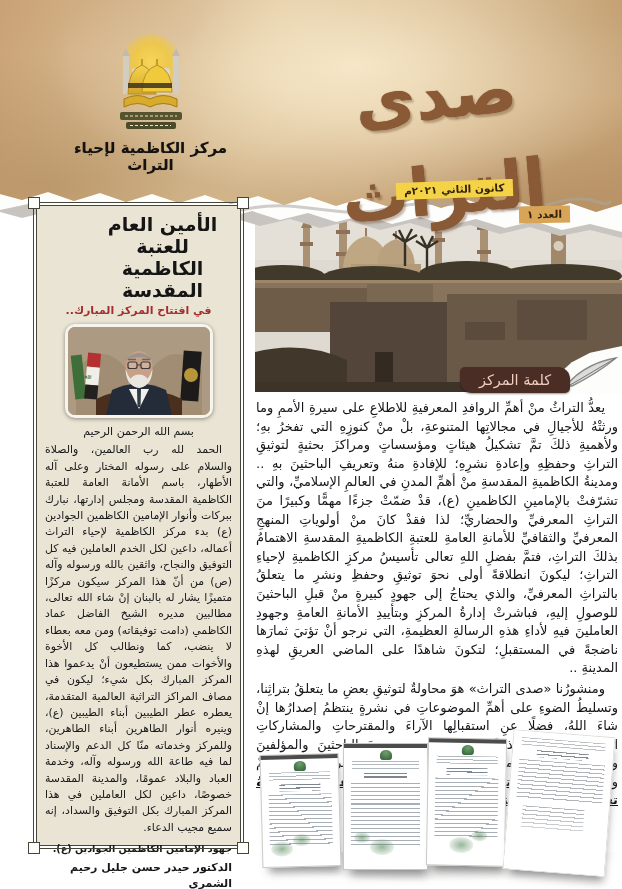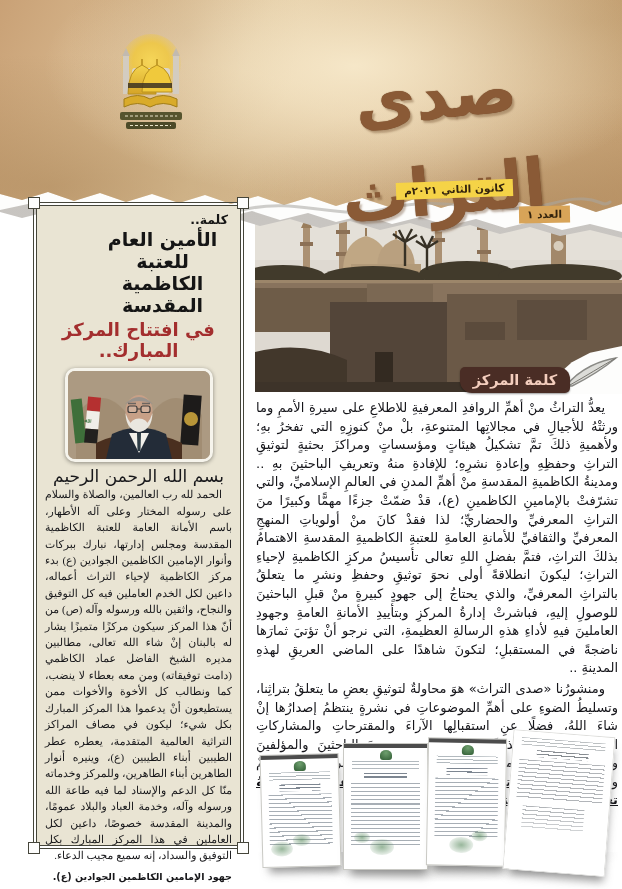--- a/index.html
+++ b/index.html
@@ -53,41 +53,41 @@
   .sidebar-box{
     position:absolute;left:36px;top:205px;width:205px;height:641px;z-index:6;
     background:#e9e4d3;border:1px solid #45453a;outline:1px solid #45453a;outline-offset:2px;
     box-sizing:border-box;padding:6px 8px 4px;
   }
   .corner{position:absolute;width:10px;height:10px;border:1.5px solid #45453a;background:#fdfdfc;z-index:7;}
   .corner.tl{left:-9px;top:-9px;}  .corner.tr{right:-9px;top:-9px;}
   .corner.bl{left:-9px;bottom:-9px;} .corner.br{right:-9px;bottom:-9px;}
   .sb-title1{font-size:12.5px;font-weight:bold;color:#151515;text-align:right;padding-right:4px;}
   .sb-title2{font-size:19px;font-weight:bold;color:#151515;text-align:center;margin-top:1px;letter-spacing:-.4px;margin-left:48px;}
-  .sb-title3{font-size:18px;font-weight:bold;color:#a32e2e;text-align:center;margin-top:3px;}
+  .sb-title3{font-size:11px;font-weight:bold;color:#a32e2e;text-align:center;margin-top:3px;}
   .sb-photo{
     width:142px;height:88px;margin:7px auto 6px;border-radius:10px;
     border:3px solid #f6f4ec;box-shadow:0 1px 4px rgba(0,0,0,.4);overflow:hidden;background:#ac9a82;
   }
   .sb-text{font-size:10.9px;line-height:16.4px;color:#17171a;text-align:justify;text-justify:inter-word;}
-  .sb-basmala{text-align:center;margin:4px 0 2px;font-size:17px;color:#17171a;}
-  .sb-text p{margin:0;text-indent:10px;font-family:Liberation Serif, serif;}
+  .sb-basmala{text-align:center;margin:4px 0 2px;font-size:11px;color:#17171a;}
+  .sb-text p{margin:0;text-indent:10px;}
   .sb-sign-role{font-size:9.6px;font-weight:bold;color:#17171a;text-align:right;margin-top:5px;}
   .sb-sign-name{font-size:11px;font-weight:bold;color:#17171a;text-align:right;margin-top:2px;}
   
   .main-photo{position:absolute;left:255px;top:202px;width:367px;height:190px;z-index:0;}
   .quill-wedge{
     position:absolute;left:546px;top:346px;width:76px;height:48px;z-index:2;background:#fdfdfc;
     clip-path:polygon(100% 0%,100% 100%,0% 100%,14% 62%,34% 34%,58% 14%);
   }
   .quill-icon{position:absolute;right:2px;bottom:4px;}
   .section-banner{
     position:absolute;left:460px;top:367px;width:110px;height:26px;z-index:3;
     background:#4a2d25;border-radius:5px 12px 5px 12px;
-    color:#f3cdbd;font-size:14.5px;font-weight:bold;text-align:center;line-height:26px;
+    color:#f3cdbd;font-size:14.5px;font-weight:normal;text-align:center;line-height:26px;
     box-shadow:0 1px 2px rgba(0,0,0,.4);
   }
   .main-text{
     position:absolute;left:256px;top:399px;width:362px;z-index:1;
     font-size:13px;line-height:18.6px;color:#15151a;text-align:justify;text-justify:inter-word;
   }
   .main-text p{margin:0 0 2px;text-indent:13px;}
   .closing-emphasis{font-weight:bold;text-decoration:underline;}
   
   .docs-floor{
@@ -154,36 +154,36 @@
         <rect x="32" y="55" width="44" height="5" fill="#3c3322" opacity=".85"></rect>
       </g>
       <path d="M28 71 Q42 64 54 71 Q67 64 81 71 L81 79 Q67 72 54 79 Q42 72 28 79 Z" fill="#d9ab2a" stroke="#a07c16" stroke-width="1"></path>
       <g>
         <rect x="24" y="84" width="62" height="8" rx="2" fill="#56542e"></rect>
         <rect x="30" y="94" width="50" height="7" rx="2" fill="#4c4a28"></rect>
         <line x1="29" y1="88" x2="81" y2="88" stroke="#e8e2c8" stroke-width="1" stroke-dasharray="3 2"></line>
         <line x1="34" y1="97.5" x2="75" y2="97.5" stroke="#e8e2c8" stroke-width="1" stroke-dasharray="3 2"></line>
       </g>
     </svg>
+    <div class="logo-orgname">مركز الكاظمية لإحياء التراث</div>
   </div>
 
   <div class="masthead-title">صدى التراث</div>
 
   <div class="issue-line">
     <span class="issue-chip number">العدد ١</span>
     <span class="issue-chip date">كانون الثاني ٢٠٢١م</span>
   </div>
 
   <div class="sidebar-box">
     <div class="corner tl"></div>
     <div class="corner tr"></div>
     <div class="corner bl"></div>
     <div class="corner br"></div>
 
-    <div class="sb-title1">كلمة..</div>
     <div class="sb-title2">الأمين العام للعتبة الكاظمية المقدسة</div>
     <div class="sb-title3">في افتتاح المركز المبارك..</div>
 
     <div class="sb-photo">
       <svg width="142" height="88" viewBox="0 0 142 88">
         <rect width="142" height="88" fill="#ac9a82"></rect>
         <path d="M8 44 Q34 10 60 44 L60 88 L8 88 Z" fill="#998467" opacity=".55"></path>
         <path d="M82 44 Q108 10 134 44 L134 88 L82 88 Z" fill="#998467" opacity=".55"></path>
         <g>
           <rect x="5" y="28" width="11" height="44" fill="#3e6f3a" transform="rotate(-6 10 50)"></rect>

